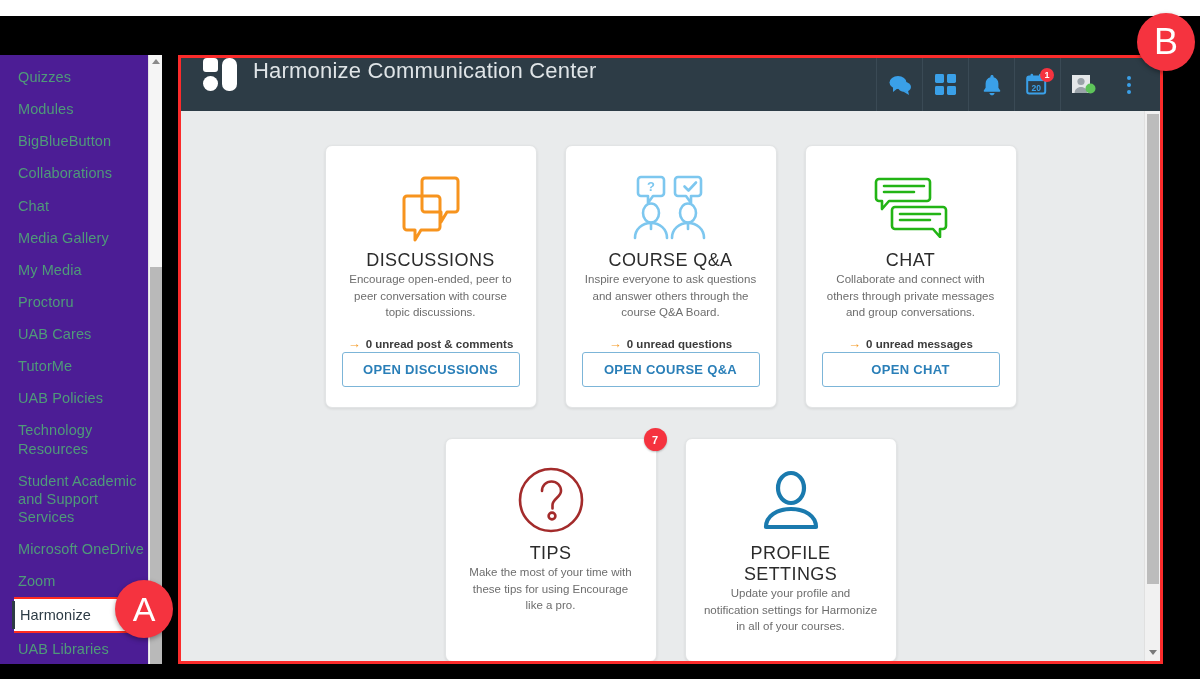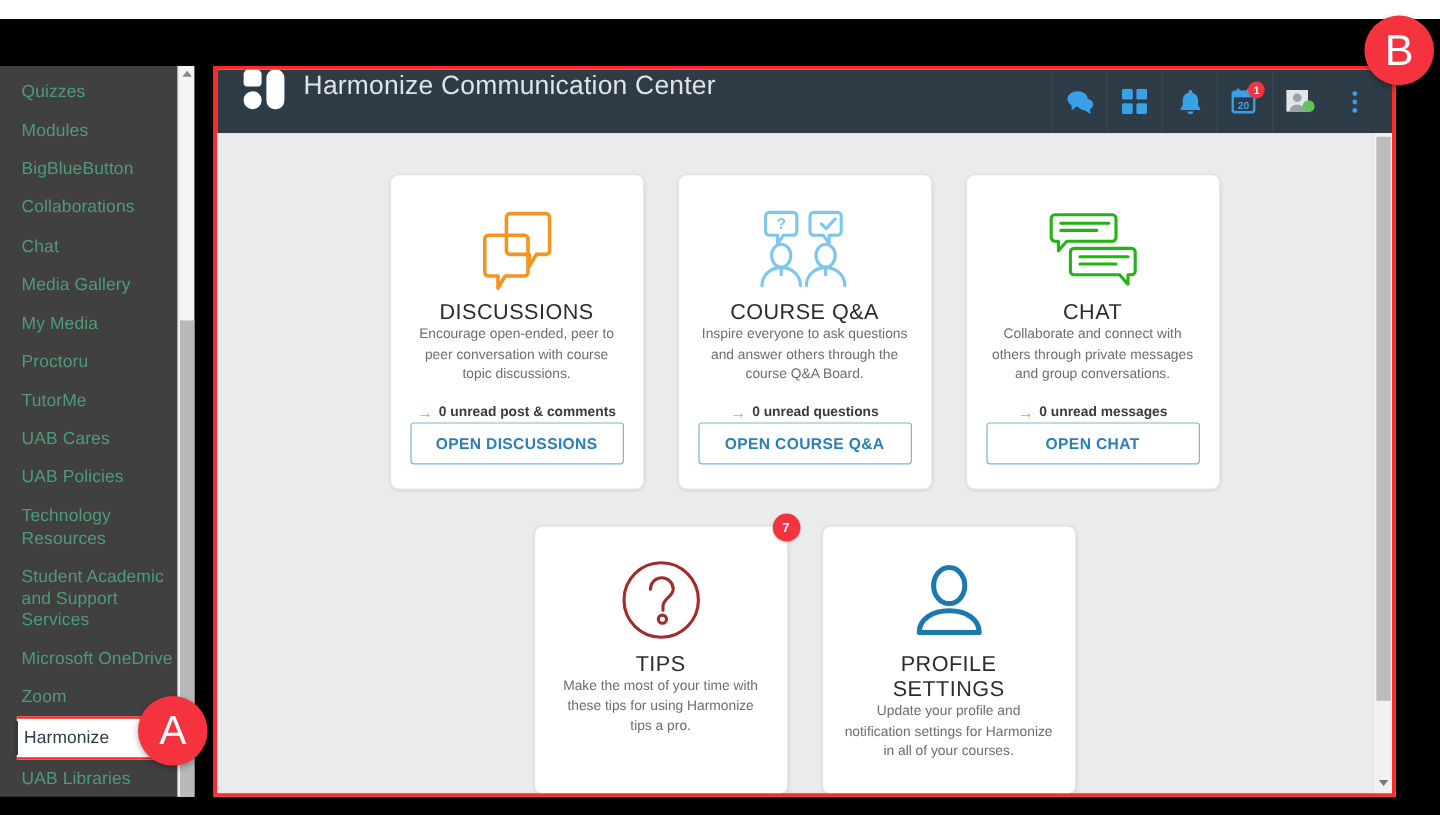--- a/index.html
+++ b/index.html
@@ -16,21 +16,21 @@
   
   .black-band { position: absolute; left:0; top:16px; width:1200px; height:39px; background:#000000; }
   
   .bottom-black { position:absolute; left:0; top:664px; width:1200px; height:15px; background:#000000; }
   
   .right-black { position:absolute; left:1163px; top:16px; width:37px; height:648px; background:#000000; }
 
   
   .course-nav {
     position: absolute; left: 0; top: 55px; width: 160px; height: 609px;
-    background: #404040; overflow: hidden;
+    background: #4c1d95; overflow: hidden;
   }
   .nav-list { padding: 6px 0 0 0; }
   .nav-item {
     display: block; padding: 7px 4px 7px 18px;
     font-size: 14.5px; line-height: 1.25;
     color: #4f9a79; letter-spacing: .1px;
     cursor: pointer;
   }
   .nav-item.active {
     color: #2d3b45; font-weight: 400;
@@ -153,22 +153,22 @@
   <nav class="course-nav">
     <div class="nav-list">
       <a class="nav-item">Quizzes</a>
       <a class="nav-item">Modules</a>
       <a class="nav-item">BigBlueButton</a>
       <a class="nav-item">Collaborations</a>
       <a class="nav-item">Chat</a>
       <a class="nav-item">Media Gallery</a>
       <a class="nav-item">My Media</a>
       <a class="nav-item">Proctoru</a>
+      <a class="nav-item">UAB Cares</a>
       <a class="nav-item">TutorMe</a>
-      <a class="nav-item">UAB Cares</a>
       <a class="nav-item">UAB Policies</a>
       <a class="nav-item">Technology Resources</a>
       <a class="nav-item">Student Academic and Support Services</a>
       <a class="nav-item">Microsoft OneDrive</a>
       <a class="nav-item">Zoom</a>
       <a class="nav-item active">Harmonize</a>
       <a class="nav-item">UAB Libraries</a>
     </div>
   </nav>
 
@@ -318,21 +318,21 @@
         <div class="card tall2">
           <span class="badge-big">7</span>
           <div class="card-icon">
             <svg width="70" height="70" viewBox="0 0 70 70">
               <circle cx="35" cy="35" r="31" fill="none" stroke="#a32b2b" stroke-width="2.6"></circle>
               <path d="M26 26c0-5.5 4.2-9.5 9.5-9.5S45 20.5 45 26c0 6-8.5 8-8.5 14v3.5" fill="none" stroke="#a32b2b" stroke-width="2.6" stroke-linecap="round"></path>
               <circle cx="36" cy="51" r="3.4" fill="none" stroke="#a32b2b" stroke-width="2.6"></circle>
             </svg>
           </div>
           <div class="card-title">TIPS</div>
-          <div class="card-desc">Make the most of your time with these tips for using Harmonize tips a pro.</div>
+          <div class="card-desc">Make the most of your time with these tips for using Encourage like a pro.</div>
         </div>
 
         <div class="card tall2">
           <div class="card-icon">
             <svg width="70" height="70" viewBox="0 0 70 70">
               <g fill="none" stroke="#1a7aae" stroke-width="4.2" stroke-linejoin="round" stroke-linecap="round">
                 <ellipse cx="35" cy="23" rx="13" ry="15"></ellipse>
                 <path d="M10 62c0-11 11-18 25-18s25 7 25 18z"></path>
               </g>
             </svg>

